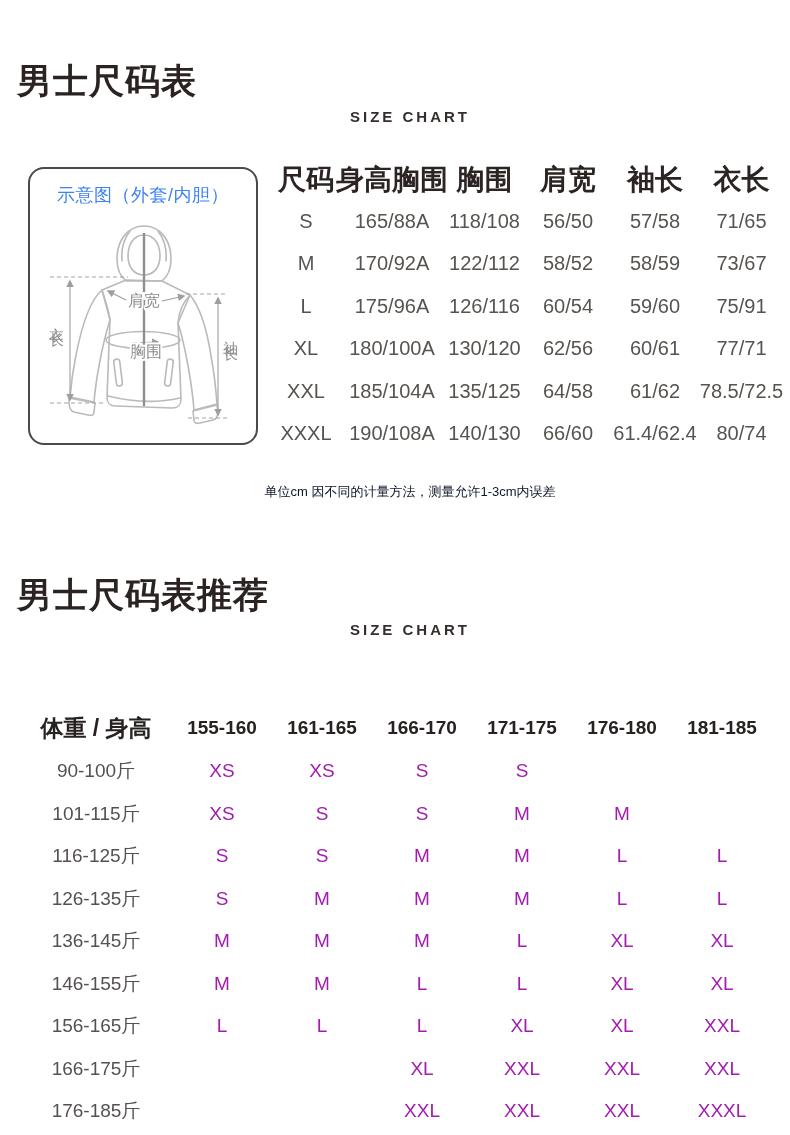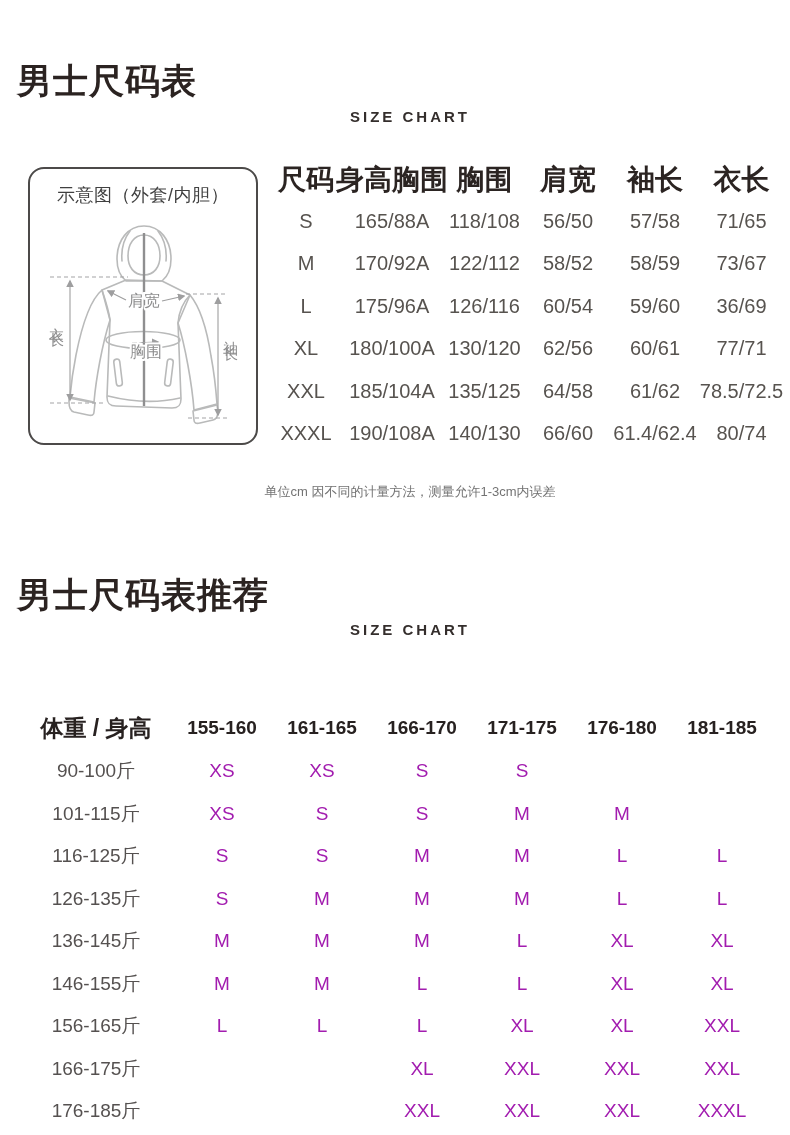--- a/index.html
+++ b/index.html
@@ -11,40 +11,40 @@
   .t1pos{top:60px;}
   .t2pos{top:574px;}
   .subtitle{position:absolute;left:15px;width:100%;text-align:center;
             font-size:15px;font-weight:600;letter-spacing:3px;color:#342e2c;line-height:1.2;}
   .st1pos{top:108px;}
   .st2pos{top:621px;}
 
   
   .diagram-box{position:absolute;left:28px;top:167px;width:230px;height:278px;
                border:2px solid #4c4a49;border-radius:16px;box-sizing:border-box;}
-  .diagram-caption{margin-top:14px;text-align:center;font-size:18px;color:#404040;letter-spacing:.5px;}
+  .diagram-caption{margin-top:14px;text-align:center;font-size:18px;color:#3b82f6;letter-spacing:.5px;}
   .diagram-svg{position:absolute;left:0;top:0;width:226px;height:274px;}
   .j{fill:none;stroke:#b9baba;stroke-width:1.6;stroke-linejoin:round;stroke-linecap:round;}
   .z{stroke:#8f8f90;stroke-width:2.4;}
   .m{stroke:#9e9e9f;stroke-width:1.1;fill:none;}
   .d{stroke:#a4a4a5;stroke-width:1.1;fill:none;stroke-dasharray:4 3;}
   .lab{font-size:15px;fill:#8d8d8e;}
   .lab2{font-size:16px;fill:#8d8d8e;paint-order:stroke;stroke:#ffffff;stroke-width:4px;}
   .vlab{writing-mode:vertical-rl;letter-spacing:5px;}
 
   
   .table1{position:absolute;left:270px;top:160px;display:grid;
           grid-template-columns:72px 100px 85px 82px 92px 81px;
           grid-template-rows:40px repeat(6,42.5px);}
   .table1>div{display:flex;align-items:center;justify-content:center;white-space:nowrap;}
   .table1 .hc{font-size:28px;font-weight:700;color:#2b2422;}
   .table1 .c{font-size:20px;color:#57534f;}
 
   .note{position:absolute;top:483px;left:410px;transform:translateX(-50%);
-        font-size:13px;color:#737373;white-space:nowrap;}
+        font-size:13px;color:#0f172a;white-space:nowrap;}
 
   
   .table2{position:absolute;left:20px;top:706px;display:grid;
           grid-template-columns:152px repeat(6,100px);
           grid-template-rows:44px repeat(9,42.5px);}
   .table2>div{display:flex;align-items:center;justify-content:center;white-space:nowrap;}
   .table2 .corner{font-size:23px;font-weight:700;color:#272120;}
   .table2 .hc{font-size:19px;font-weight:700;color:#272120;letter-spacing:0;}
   .table2 .wl{font-size:19px;color:#555150;}
   .table2 .c{font-size:19px;color:#a21caf;}
@@ -119,21 +119,21 @@
     <div class="c">122/112</div>
     <div class="c">58/52</div>
     <div class="c">58/59</div>
     <div class="c">73/67</div>
 
     <div class="c">L</div>
     <div class="c">175/96A</div>
     <div class="c">126/116</div>
     <div class="c">60/54</div>
     <div class="c">59/60</div>
-    <div class="c">36/69</div>
+    <div class="c">75/91</div>
 
     <div class="c">XL</div>
     <div class="c">180/100A</div>
     <div class="c">130/120</div>
     <div class="c">62/56</div>
     <div class="c">60/61</div>
     <div class="c">77/71</div>
 
     <div class="c">XXL</div>
     <div class="c">185/104A</div>

